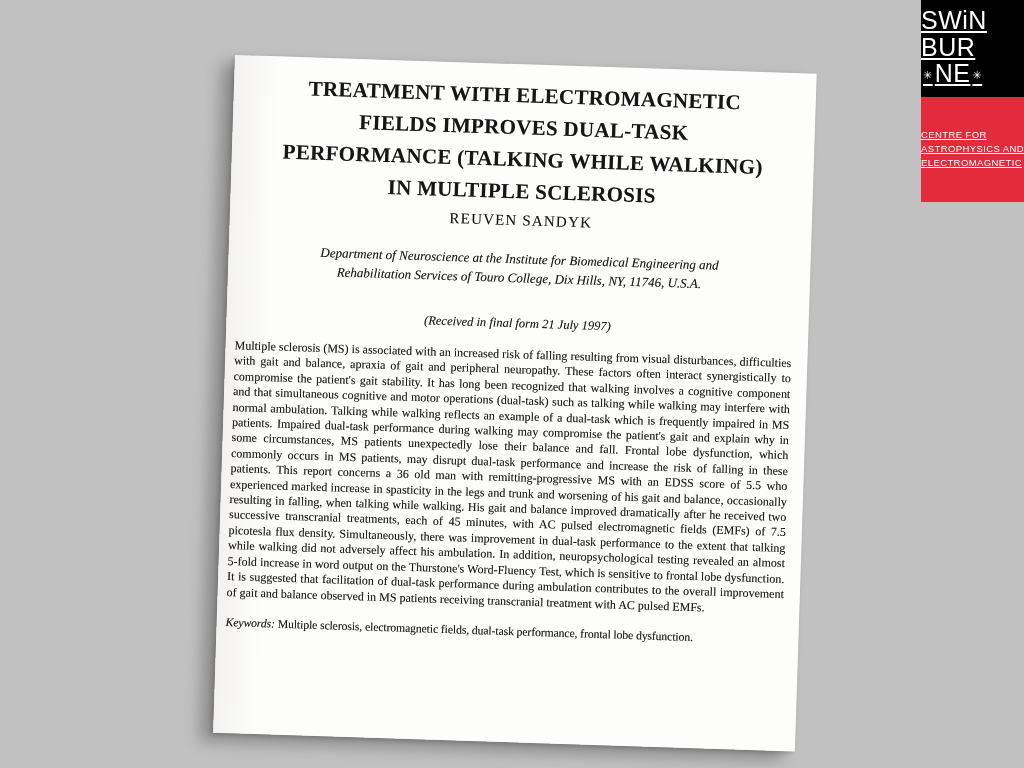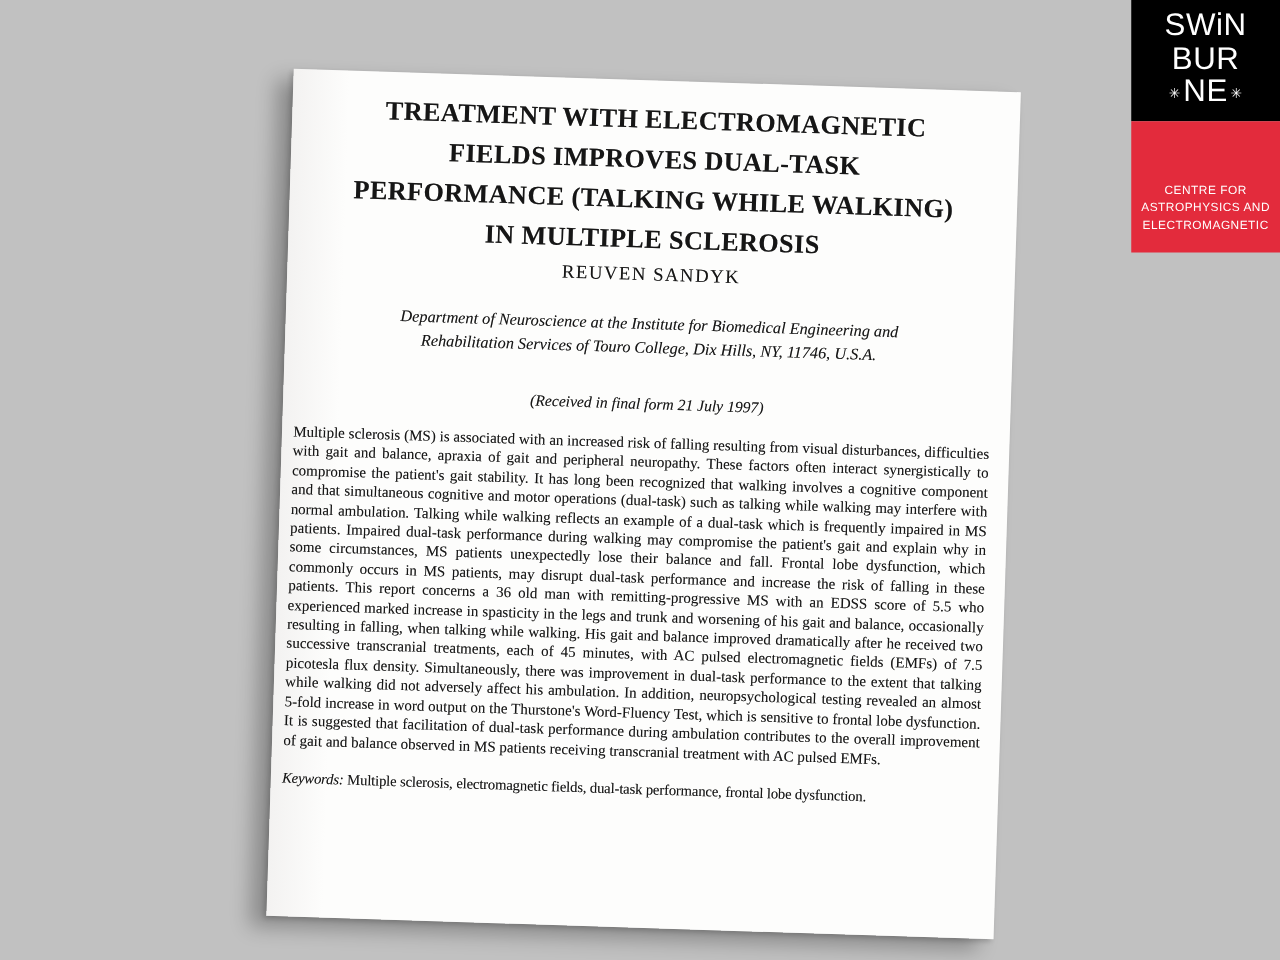--- a/index.html
+++ b/index.html
@@ -72,24 +72,25 @@
     font-size: 11.7px;
     letter-spacing: -0.1px;
   }
   .keywords .kw-label { font-style: italic; }
 
   
   .logo {
     position: absolute;
     right: 0;
     top: 0;
-    width: 119px;
+    width: 103px;
     font-family: "Liberation Sans", sans-serif;
     color: #ffffff;
-    text-align: center;
+    text-align: left;
+    text-decoration: underline;
   }
   .logo-black {
     background: #000000;
     height: 97px;
     padding-top: 7px;
   }
   .logo-word {
     font-size: 25px;
     line-height: 26.5px;
     font-weight: 400;
@@ -97,21 +98,21 @@
     white-space: nowrap;
   }
   .logo-word .star {
     font-size: 11px;
     vertical-align: 3px;
     padding: 0 2px;
   }
   .logo-red {
     background: #e32b3c;
     height: 105px;
-    padding-top: 49px;
+    padding-top: 31px;
   }
   .logo-sub {
     font-size: 9.5px;
     line-height: 14px;
     letter-spacing: 0.4px;
     font-weight: 400;
   }
 </style>
 </head>
 <body>

